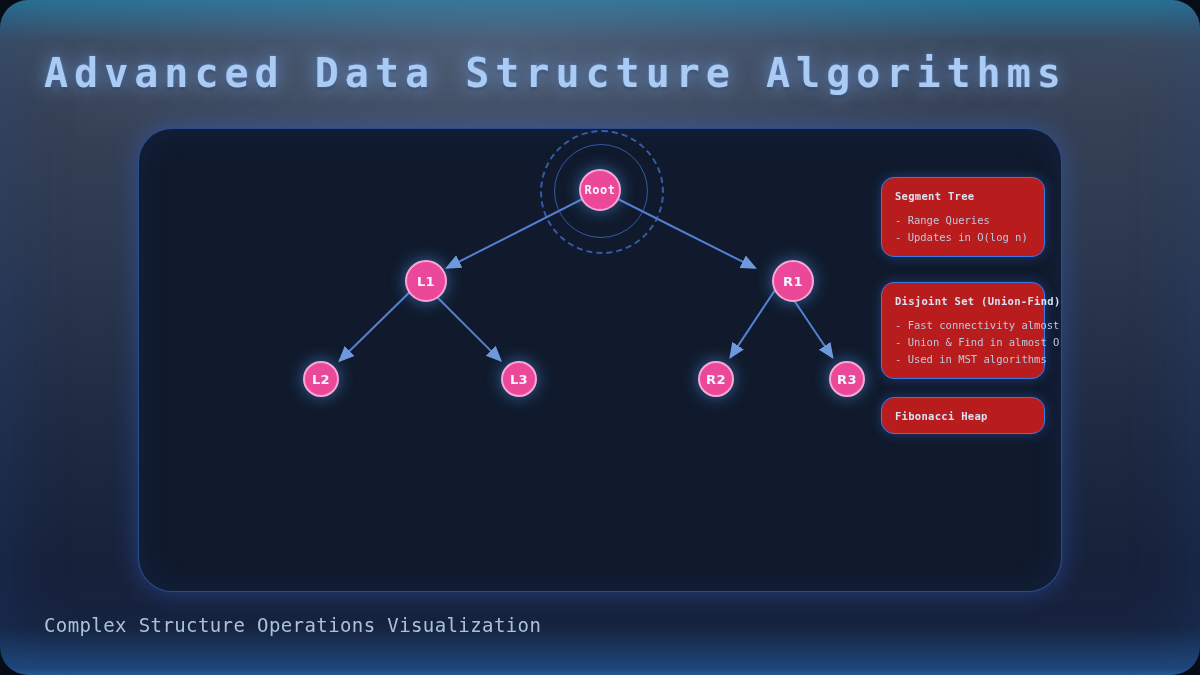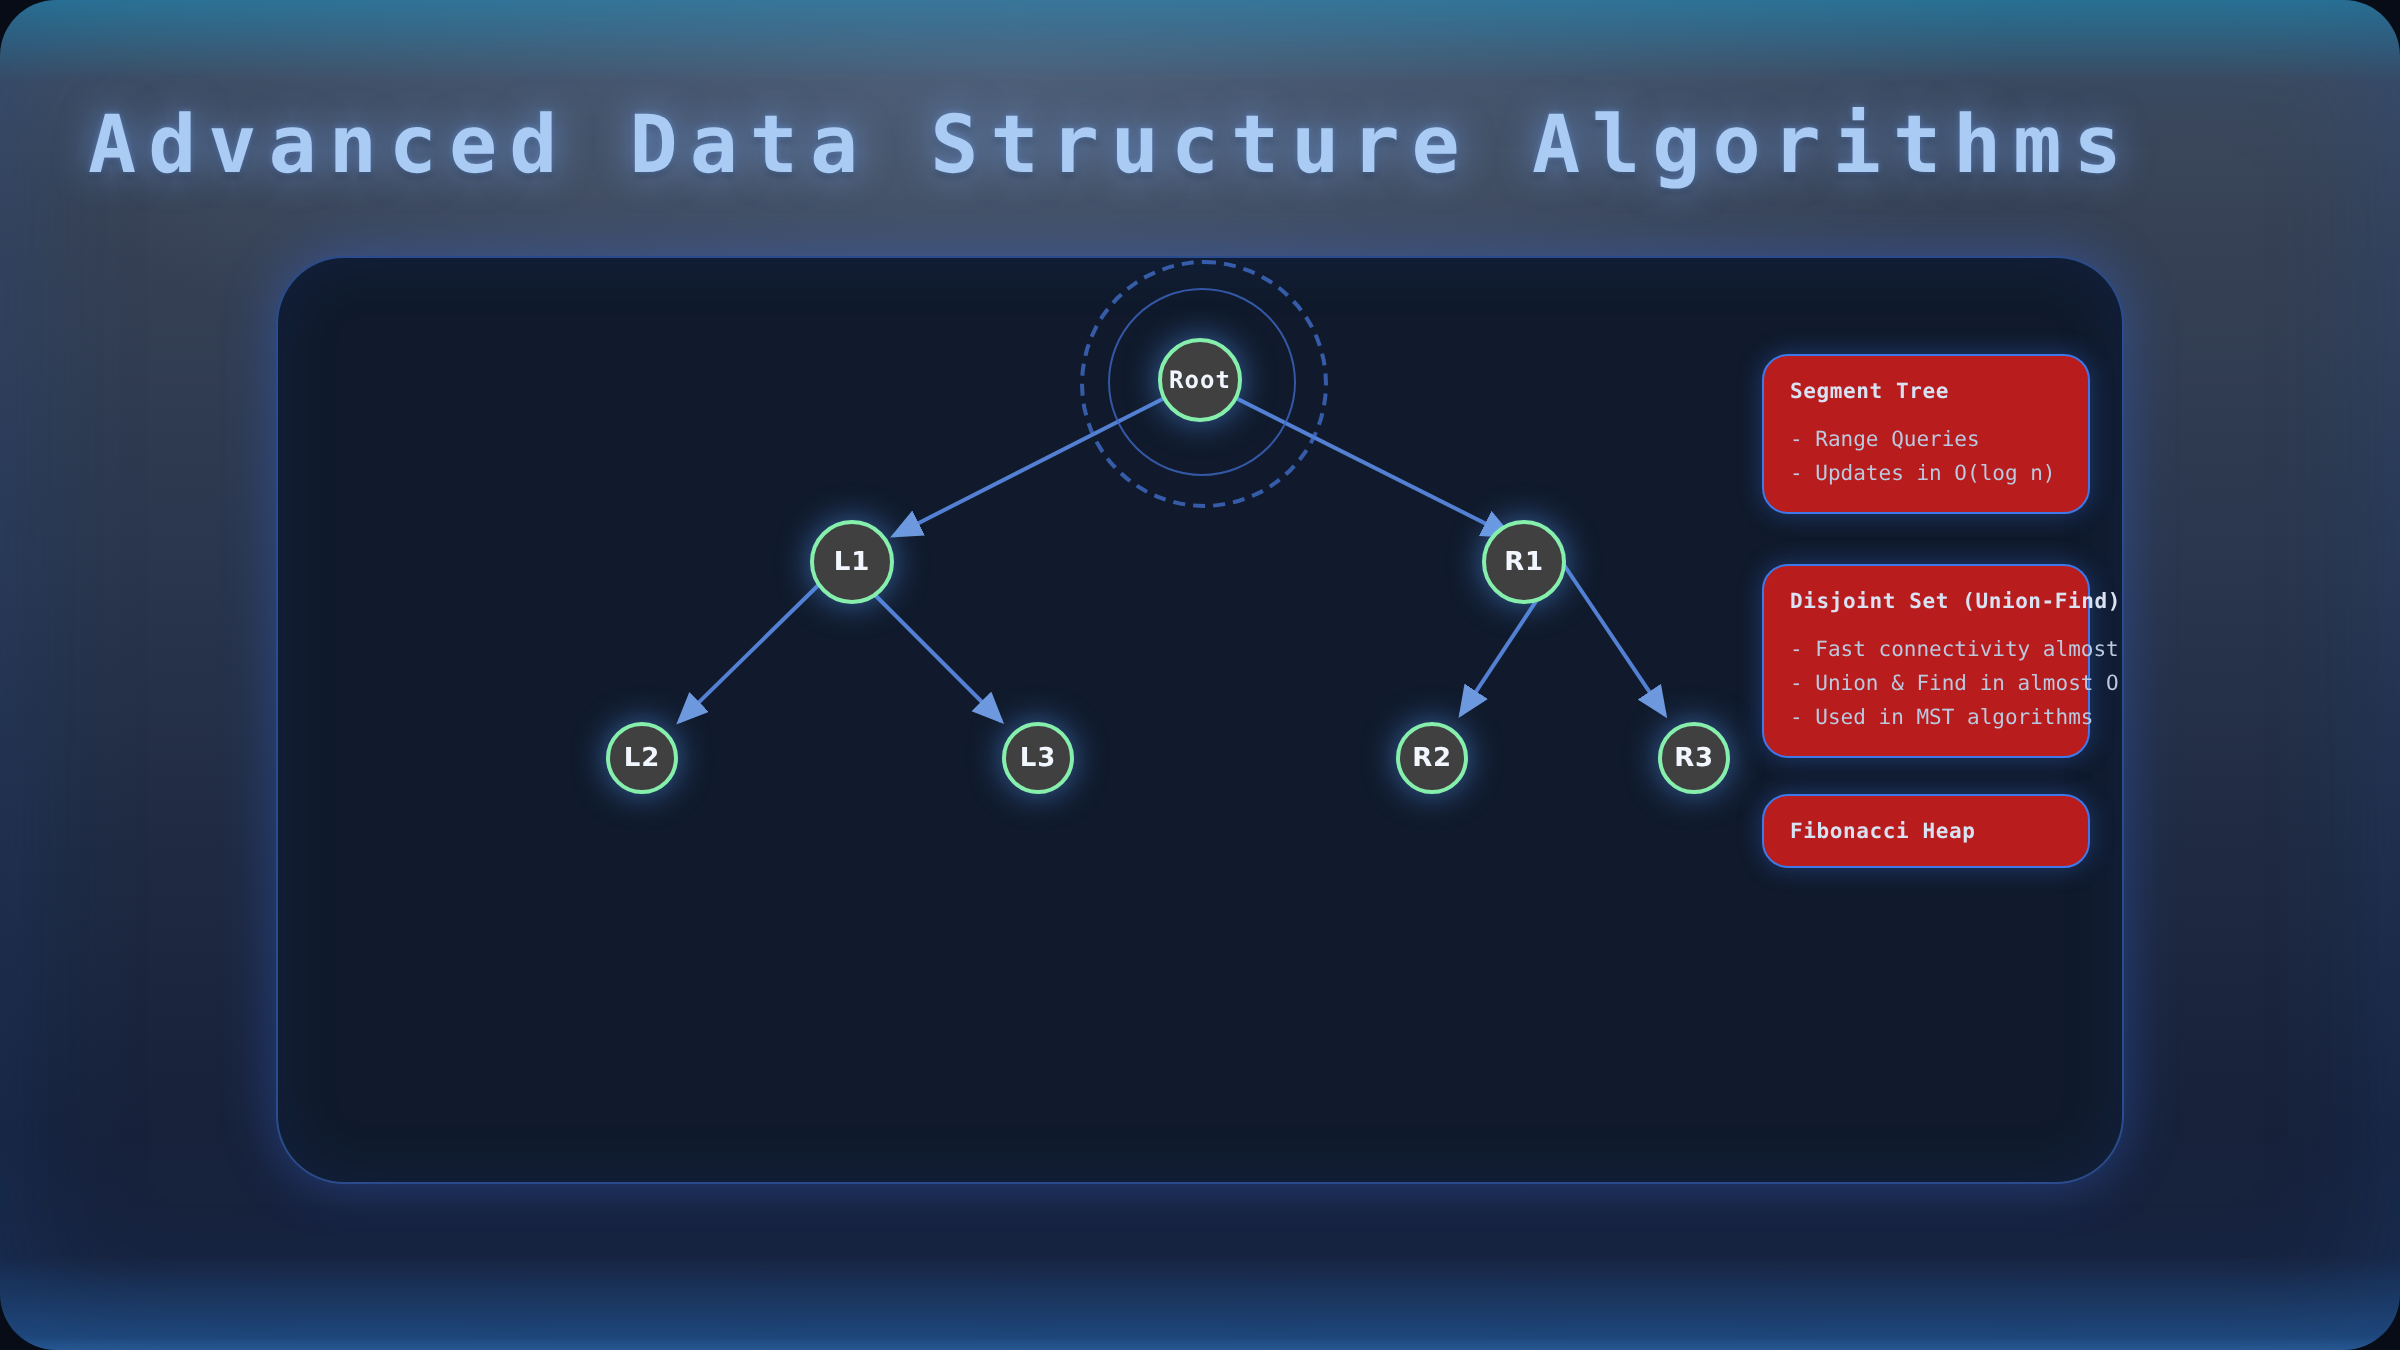--- a/index.html
+++ b/index.html
@@ -23,21 +23,21 @@
   .panel{position:absolute;left:138px;top:128px;width:922px;height:462px;border-radius:34px;
     background:#101a2c;border:1px solid rgba(70,125,235,.5);
     box-shadow:0 0 26px rgba(55,105,225,.42), inset 0 0 30px rgba(30,70,150,.18);overflow:hidden;}
   .panel svg.edges{position:absolute;left:0;top:0;}
   .panel svg.edges line{stroke:#5b8ce6;stroke-width:2;opacity:.9;}
 
   .ring{position:absolute;border-radius:50%;}
   .ring-solid{border:1.5px solid rgba(62,105,200,.78);}
   .ring-dashed{border:2px dashed rgba(72,122,222,.70);}
 
-  .node{position:absolute;border-radius:50%;background:#404040;border:2px solid #86efac;
+  .node{position:absolute;border-radius:50%;background:#ec4899;border:2px solid #f9a8d4;
     box-shadow:0 0 16px rgba(90,160,255,.55);display:flex;align-items:center;justify-content:center;
     color:#f2f7ff;box-sizing:border-box;}
   .node.root{font:bold 12px "DejaVu Sans Mono",monospace;letter-spacing:.5px;}
   .node.child{font:bold 13px "DejaVu Sans",sans-serif;letter-spacing:.4px;}
 
   .card{position:absolute;left:742px;width:164px;box-sizing:border-box;
     background:#b91c1c;border:1.5px solid #3f78e8;border-radius:13px;
     box-shadow:0 0 12px rgba(60,120,240,.35);padding:12px 13px 10px;}
   .card h3{margin:0;font:bold 10.5px "DejaVu Sans Mono",monospace;color:#d8e2f2;
     letter-spacing:.3px;white-space:nowrap;line-height:13px;}
@@ -68,21 +68,21 @@
           <line x1="282" y1="152" x2="200.56953381770518" y2="231.80185685864893" marker-end="url(#arrowhead)"></line>
           <line x1="282" y1="152" x2="361.61522368914973" y2="231.61522368914976" marker-end="url(#arrowhead)"></line>
           <line x1="642" y1="152" x2="591.3711431803182" y2="228.33273797428956" marker-end="url(#arrowhead)"></line>
           <line x1="642" y1="152" x2="693.4763901335443" y2="228.43463989526276" marker-end="url(#arrowhead)"></line>
         </svg>
       <div>
           <div class="ring ring-solid" style="left: 415px; top: 15px; width: 92px; height: 92px;"></div>
           <div class="ring ring-dashed" style="left: 401px; top: 1px; width: 120px; height: 120px;"></div>
           <div class="node root" style="left: 440px; top: 40px; width: 42px; height: 42px;">Root</div>
           <div class="node child" style="left: 266px; top: 131px; width: 42px; height: 42px;">L1</div>
-          <div class="node child" style="left: 602px; top: 131px; width: 42px; height: 42px; text-align: right;">R1</div>
+          <div class="node child" style="left: 633px; top: 131px; width: 42px; height: 42px; text-align: right;">R1</div>
           <div class="node child" style="left: 164px; top: 232px; width: 36px; height: 36px;">L2</div>
           <div class="node child" style="left: 362px; top: 232px; width: 36px; height: 36px;">L3</div>
           <div class="node child" style="left: 559px; top: 232px; width: 36px; height: 36px;">R2</div>
           <div class="node child" style="left: 690px; top: 232px; width: 36px; height: 36px;">R3</div>
         </div>
       <div>
           <div class="card" style="top: 48px;">
             <h3>Segment Tree</h3>
             <ul>
               <li>- Range Queries</li>
@@ -96,14 +96,15 @@
               <li>- Union &amp; Find in almost O(</li>
               <li>- Used in MST algorithms</li>
             </ul>
           </div>
           <div class="card" style="top: 268px;">
             <h3>Fibonacci Heap</h3>
           </div>
         </div>
     </div>
 
+    <div class="caption">Complex Structure Operations Visualization</div>
   </div>
 </div>
 
 </body></html>

